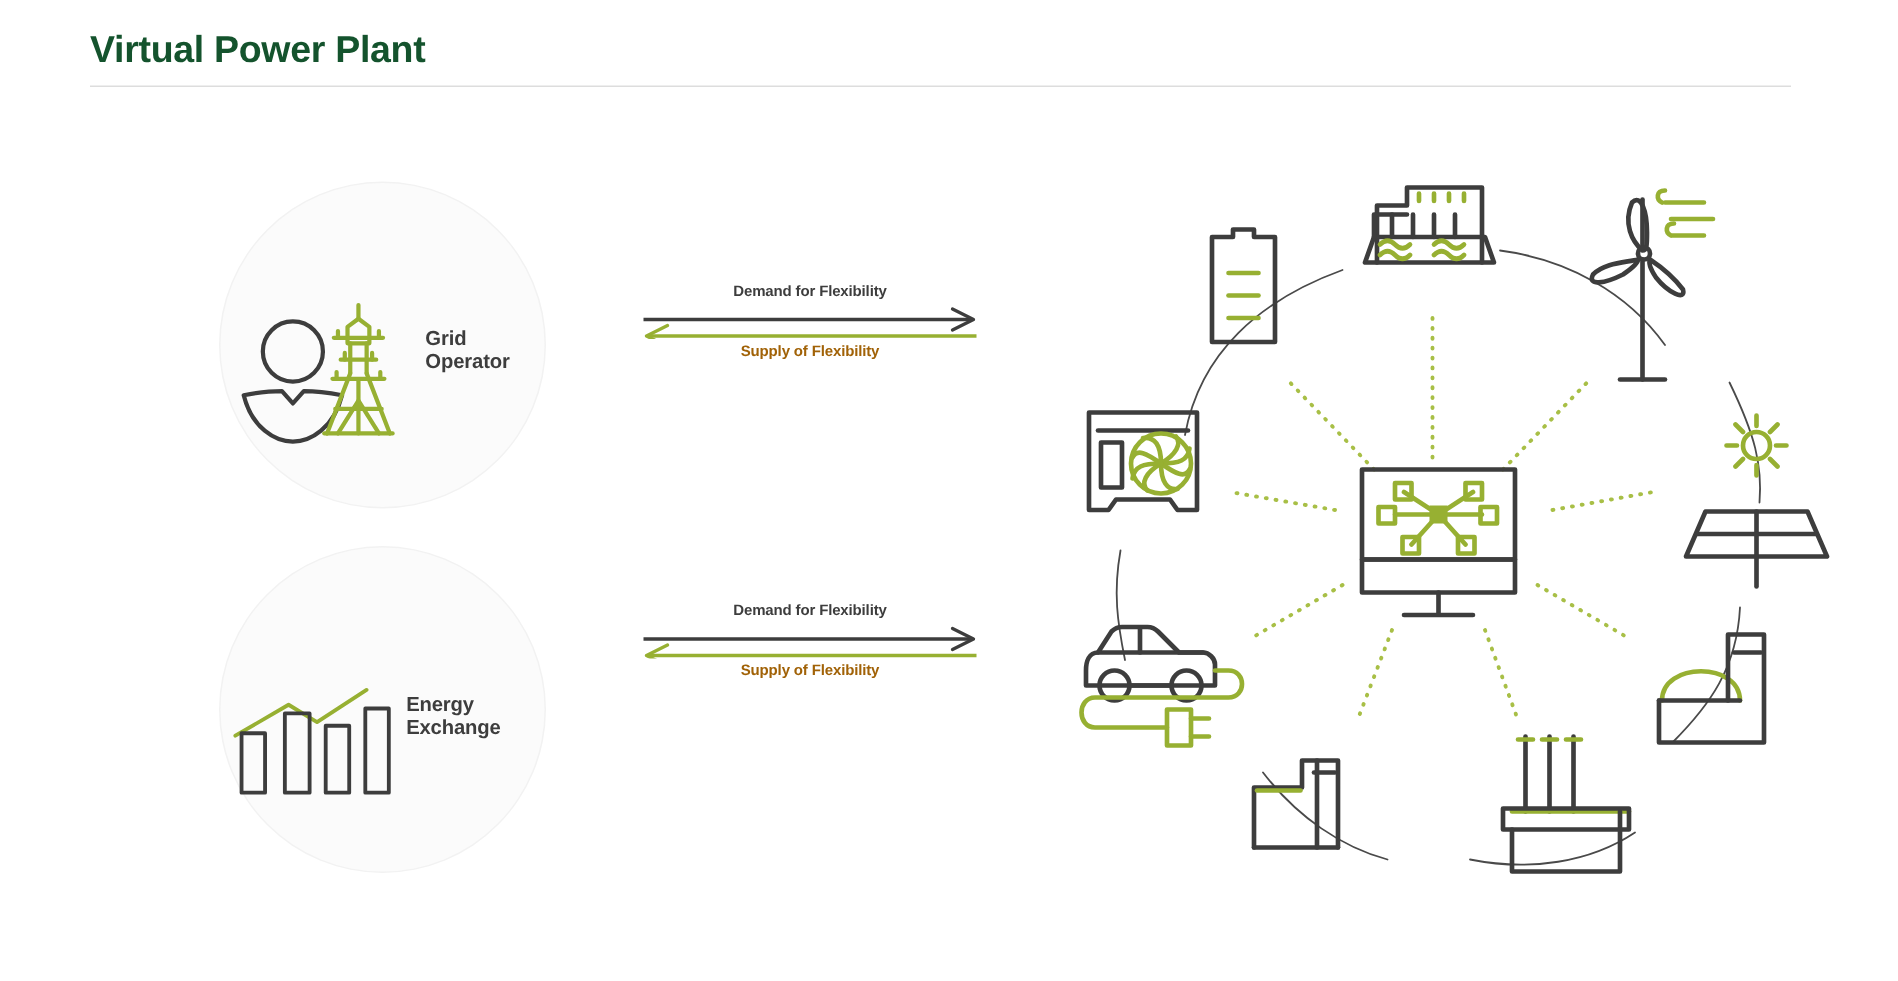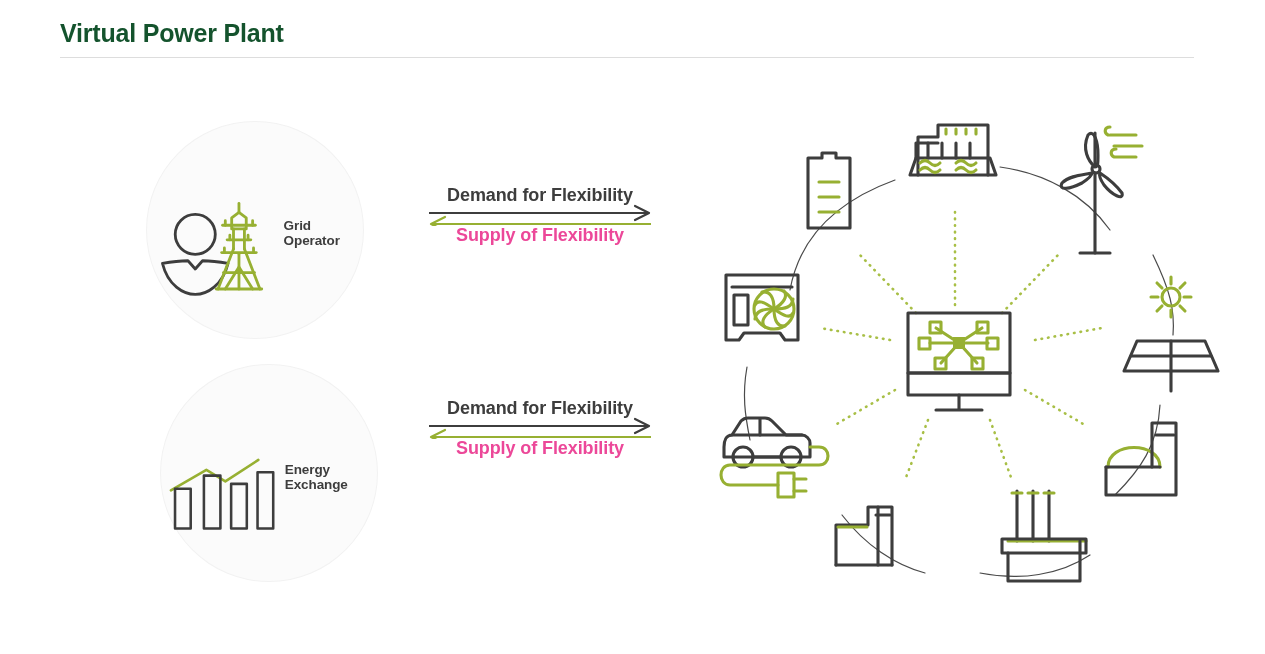--- a/index.html
+++ b/index.html
@@ -29,34 +29,34 @@
     background:#fbfbfb;
     box-shadow:0 0 0 1px #f2f2f2;
     display:flex;flex-direction:row;align-items:center;
   }
   .actor-art{margin-top:36px;width:150px;height:110px;}
   .actor-label{
     margin-top:8px;font-size:13.5px;color:#3d3d3d;font-weight:bold;
     letter-spacing:-0.1px;
   }
   #actor-grid{left:147px;top:122px;}
-  #actor-exchange{left:161px;top:365px;}
+  #actor-exchange{left:147px;top:365px;}
   #actor-grid .actor-label{margin-top:6px;}
   #actor-exchange .actor-art{margin-top:44px;}
 
   
   .flow{position:absolute;width:230px;}
   #flow-top{left:425px;top:186px;}
   #flow-bottom{left:425px;top:399px;}
   .flow-label{
-    text-align:center;font-size:18px;font-weight:bold;
+    text-align:center;font-size:10px;font-weight:bold;
     letter-spacing:-0.1px;line-height:18px;
   }
   .flow-label.demand{color:#3d3d3d;}
-  .flow-label.supply{color:#ec4899;}
+  .flow-label.supply{color:#a16207;}
   .flow-arrow{display:block;}
 
   
   .ring{position:absolute;left:690px;top:95px;width:545px;height:500px;}
   .ring svg{position:absolute;left:0;top:0;}
 
   .outline{fill:none;stroke:#3d3d3d;stroke-width:3.1;
            stroke-linecap:round;stroke-linejoin:round;}
   .accent{fill:none;stroke:#97b032;stroke-width:3.1;
           stroke-linecap:round;stroke-linejoin:round;}

